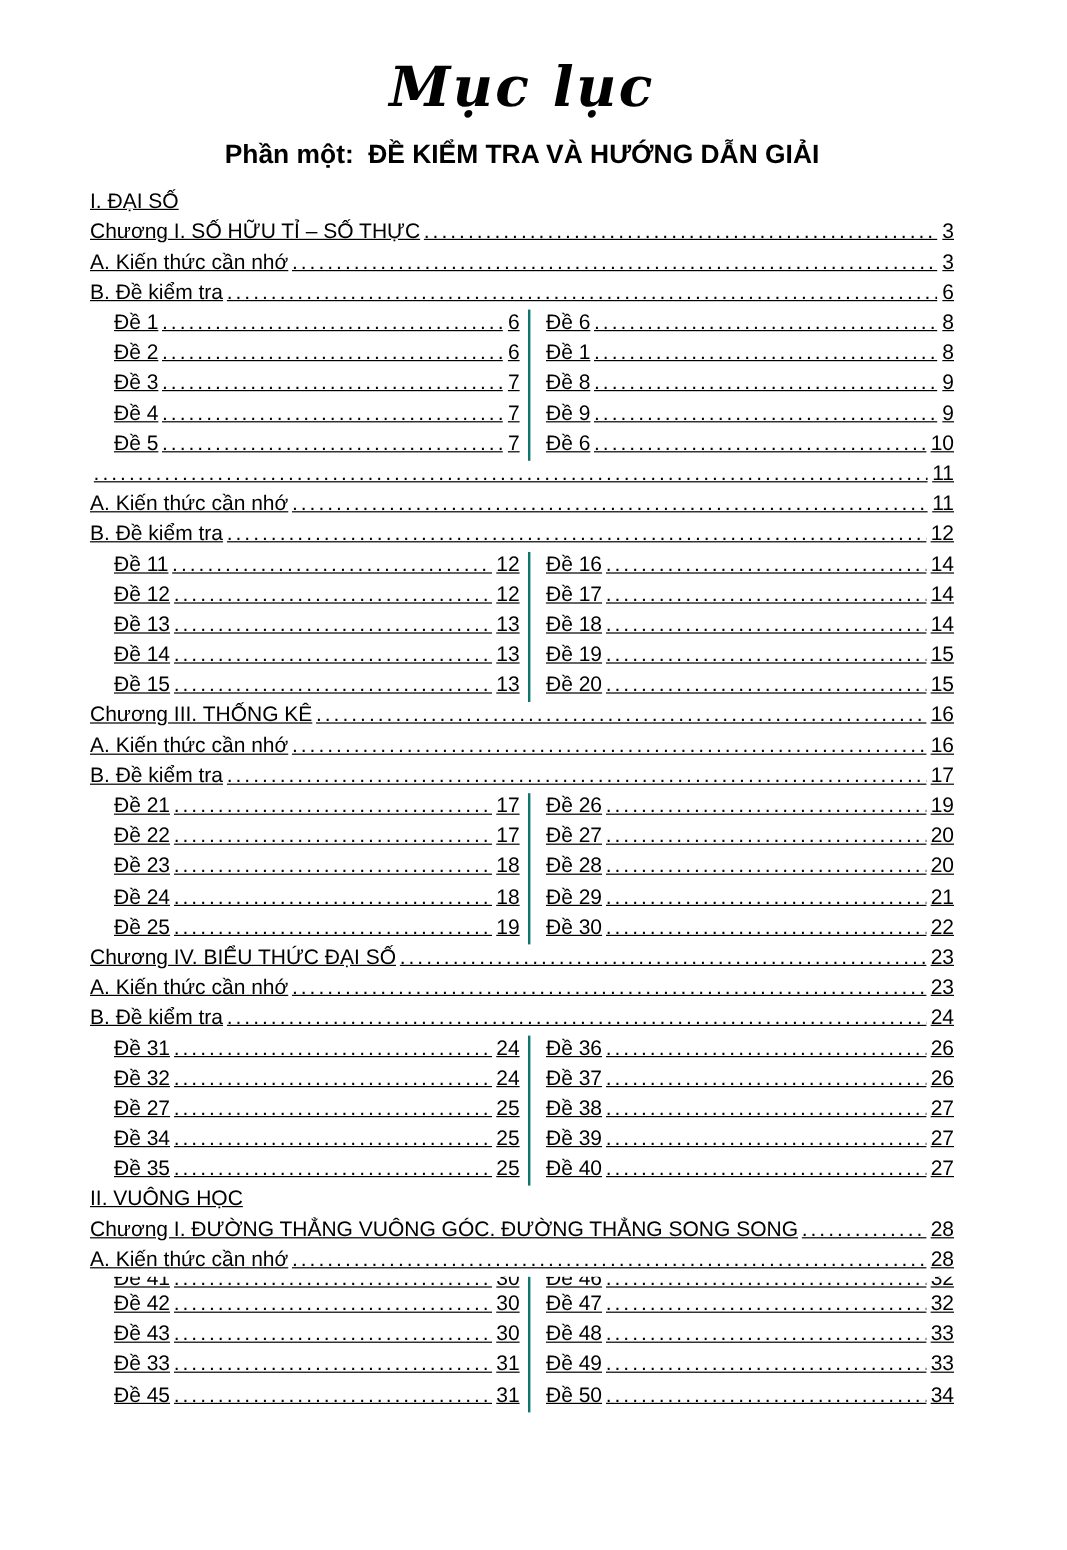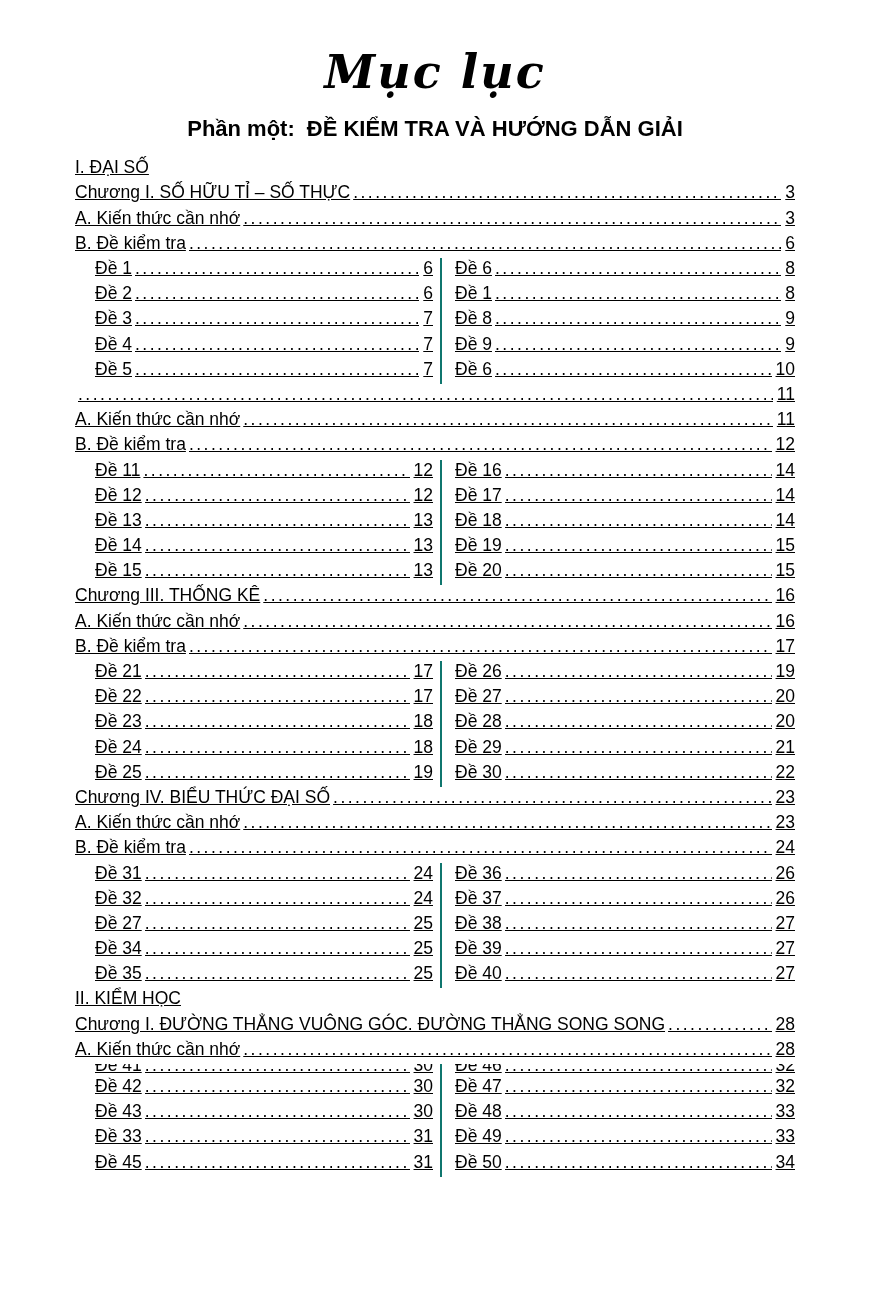--- a/index.html
+++ b/index.html
@@ -335,21 +335,21 @@
             <span class="pg">27</span>
           </div>
           <div class="line">
             <span class="t">Đề 40</span>
             <span class="dots"></span>
             <span class="pg">27</span>
           </div>
         </div>
       </div>
       <div class="line section">
-        <span class="t">II. KIỂM HỌC</span>
+        <span class="t">II. VUÔNG HỌC</span>
       </div>
       <div class="line">
         <span class="t">Chương I. ĐƯỜNG THẲNG VUÔNG GÓC. ĐƯỜNG THẲNG SONG SONG</span>
         <span class="dots"></span>
         <span class="pg">28</span>
       </div>
       <div class="line">
         <span class="t">A. Kiến thức cần nhớ</span>
         <span class="dots"></span>
         <span class="pg">28</span>

